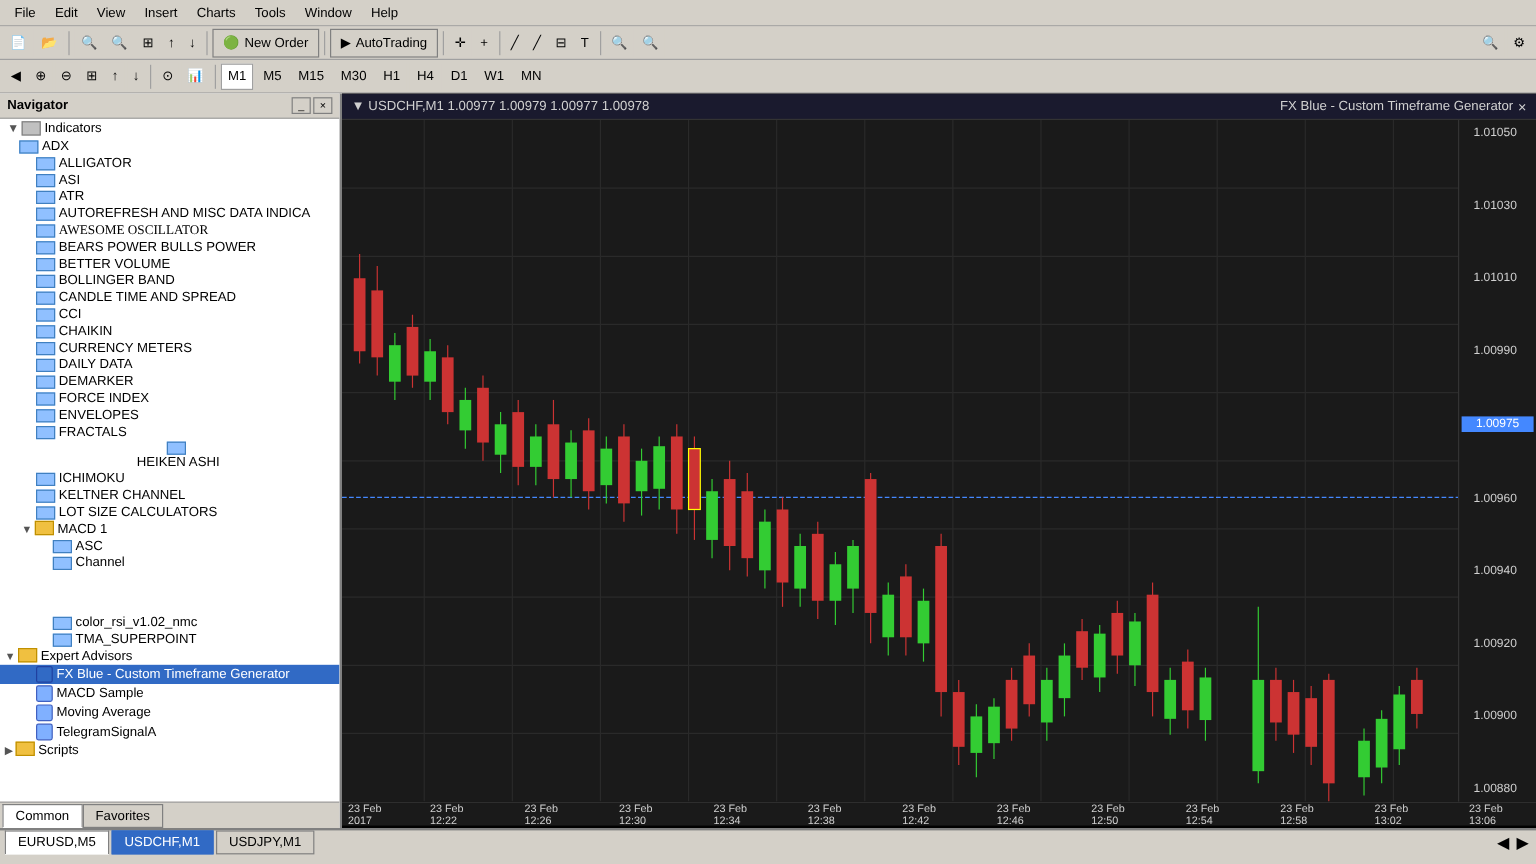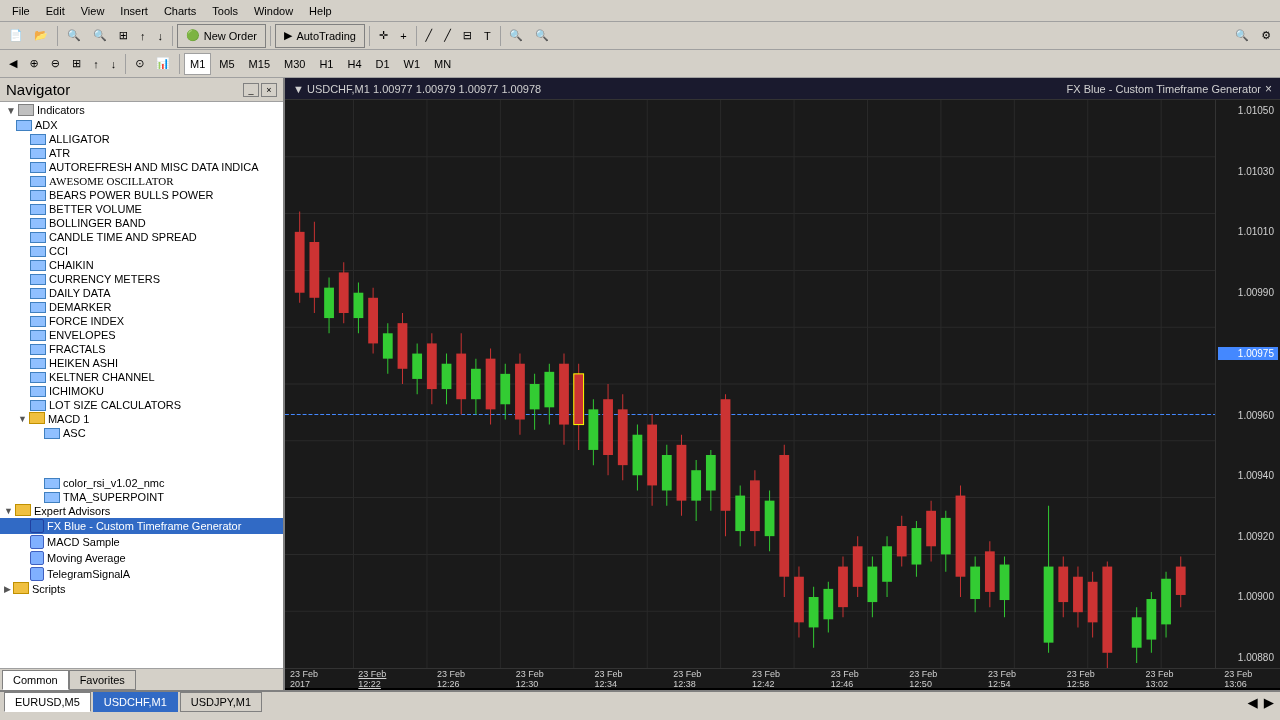--- a/index.html
+++ b/index.html
@@ -20,42 +20,42 @@
     .toolbar2 { background: #d4d0c8; height: 28px; display: flex; align-items: center; border-bottom: 1px solid #a0a0a0; padding: 0 4px; gap: 2px; }
     .timeframe-btn { background: #d4d0c8; border: 1px solid transparent; padding: 2px 5px; cursor: pointer; font-size: 11px; height: 22px; }
     .timeframe-btn.active { background: #fff; border: 1px solid #a0a0a0; }
 
     
     .main-content { display: flex; height: calc(720px - 22px - 28px - 28px - 30px); }
 
     
     .navigator { width: 285px; min-width: 285px; background: #fff; border-right: 2px solid #808080; display: flex; flex-direction: column; overflow: hidden; }
     .navigator-header { background: #d4d0c8; padding: 3px 6px; display: flex; justify-content: space-between; align-items: center; border-bottom: 1px solid #a0a0a0; }
-    .navigator-title { font-weight: normal; font-size: 15px; }
+    .navigator-title { font-weight: bold; font-size: 11px; }
     .navigator-list { flex: 1; overflow-y: auto; font-size: 11px; }
     .nav-item { display: flex; align-items: center; padding: 1px 4px; cursor: pointer; white-space: nowrap; }
     .nav-item.selected { background: #316ac5; color: #fff; }
     .nav-indent-0 { padding-left: 4px; }
     .expand-icon { width: 14px; height: 14px; display: inline-flex; align-items: center; justify-content: center; font-size: 10px; color: #555; }
 
     
     .chart-area { flex: 1; background: #000; position: relative; overflow: hidden; }
     .chart-header { background: #1a1a2e; height: 22px; display: flex; justify-content: space-between; align-items: center; padding: 0 8px; border-bottom: 1px solid #333; }
     .chart-title { color: #d0d0d0; font-size: 11px; }
     .chart-label { color: #d0d0d0; font-size: 11px; }
 
     
     .chart-info { position: absolute; top: 30px; left: 20px; color: #4488ff; font-size: 13px; font-weight: bold; }
 
     
     .candle-tooltip { position: absolute; top: 300px; left: 285px; background: #f5f5dc; border: 1px solid #808080; padding: 6px 10px; font-size: 11px; color: #000; z-index: 10; }
 
     
     .price-scale { position: absolute; right: 0; top: 0; width: 65px; height: 100%; background: #1a1a1a; border-left: 1px solid #333; display: flex; flex-direction: column; justify-content: space-between; padding: 5px 2px; }
-    .price-label { color: #d0d0d0; font-size: 10px; text-align: right; padding-right: 4px; }
+    .price-label { color: #d0d0d0; font-size: 10px; text-align: center; padding-right: 4px; }
     .price-label.highlighted { background: #4488ff; color: #fff; padding: 1px 4px; }
 
     
     .time-axis { height: 20px; background: #1a1a1a; border-top: 1px solid #333; display: flex; align-items: center; padding: 0 5px; }
     .time-label { color: #d0d0d0; font-size: 9px; }
 
     
     .bottom-tabs { height: 22px; background: #d4d0c8; border-top: 2px solid #808080; display: flex; align-items: center; padding: 0 4px; gap: 2px; position: relative; }
     .tab { padding: 2px 10px; background: #d4d0c8; border: 1px solid #808080; cursor: pointer; font-size: 11px; height: 20px; display: flex; align-items: center; }
     .tab.active { background: #fff; border-bottom-color: #fff; }
@@ -167,20 +167,25 @@
           <span>ADX</span>
         </div>
         <div class="nav-item" style="padding-left: 18px;">
           <span style="width:12px;display:inline-block;"></span>
           <span style="display:inline-block;width:16px;height:11px;background:#90c0ff;border:1px solid #4080c0;margin-right:3px;"></span>
           <span>ALLIGATOR</span>
         </div>
         <div class="nav-item" style="padding-left: 18px;">
           <span style="width:12px;display:inline-block;"></span>
           <span style="display:inline-block;width:16px;height:11px;background:#90c0ff;border:1px solid #4080c0;margin-right:3px;"></span>
+          <span>ASI</span>
+        </div>
+        <div class="nav-item" style="padding-left: 18px;">
+          <span style="width:12px;display:inline-block;"></span>
+          <span style="display:inline-block;width:16px;height:11px;background:#90c0ff;border:1px solid #4080c0;margin-right:3px;"></span>
           <span>ATR</span>
         </div>
         <div class="nav-item" style="padding-left: 18px;">
           <span style="width:12px;display:inline-block;"></span>
           <span style="display:inline-block;width:16px;height:11px;background:#90c0ff;border:1px solid #4080c0;margin-right:3px;"></span>
           <span>AUTOREFRESH AND MISC DATA INDICA</span>
         </div>
         <div class="nav-item" style="padding-left: 18px; font-family: Liberation Serif, serif;">
           <span style="width:12px;display:inline-block;"></span>
           <span style="display:inline-block;width:16px;height:11px;background:#90c0ff;border:1px solid #4080c0;margin-right:3px;"></span>
@@ -239,49 +244,54 @@
         <div class="nav-item" style="padding-left: 18px;">
           <span style="width:12px;display:inline-block;"></span>
           <span style="display:inline-block;width:16px;height:11px;background:#90c0ff;border:1px solid #4080c0;margin-right:3px;"></span>
           <span>ENVELOPES</span>
         </div>
         <div class="nav-item" style="padding-left: 18px;">
           <span style="width:12px;display:inline-block;"></span>
           <span style="display:inline-block;width:16px;height:11px;background:#90c0ff;border:1px solid #4080c0;margin-right:3px;"></span>
           <span>FRACTALS</span>
         </div>
-        <div class="nav-item" style="padding-left: 18px;">
+        <div class="nav-item" style="padding-left: 18px; flex-direction: column;">
           <span style="width:12px;display:inline-block;"></span>
           <span style="display:inline-block;width:16px;height:11px;background:#90c0ff;border:1px solid #4080c0;margin-right:3px;"></span>
           <span>HEIKEN ASHI</span>
         </div>
         <div class="nav-item" style="padding-left: 18px;">
           <span style="width:12px;display:inline-block;"></span>
           <span style="display:inline-block;width:16px;height:11px;background:#90c0ff;border:1px solid #4080c0;margin-right:3px;"></span>
+          <span>ICHIMOKU</span>
+        </div>
+        <div class="nav-item" style="padding-left: 18px;">
+          <span style="width:12px;display:inline-block;"></span>
+          <span style="display:inline-block;width:16px;height:11px;background:#90c0ff;border:1px solid #4080c0;margin-right:3px;"></span>
           <span>KELTNER CHANNEL</span>
-        </div>
-        <div class="nav-item" style="padding-left: 18px;">
-          <span style="width:12px;display:inline-block;"></span>
-          <span style="display:inline-block;width:16px;height:11px;background:#90c0ff;border:1px solid #4080c0;margin-right:3px;"></span>
-          <span>ICHIMOKU</span>
         </div>
         <div class="nav-item" style="padding-left: 18px;">
           <span style="width:12px;display:inline-block;"></span>
           <span style="display:inline-block;width:16px;height:11px;background:#90c0ff;border:1px solid #4080c0;margin-right:3px;"></span>
           <span>LOT SIZE CALCULATORS</span>
         </div>
         <div class="nav-item" style="padding-left: 18px;">
           <span style="font-size:9px;margin-right:2px;color:#555;">▼</span>
           <span style="display:inline-block;width:16px;height:12px;background:#f0c040;border:1px solid #c09000;margin-right:3px;position:relative;top:-1px;"></span>
           <span>MACD 1</span>
         </div>
         <div class="nav-item" style="padding-left: 32px;">
           <span style="width:12px;display:inline-block;"></span>
           <span style="display:inline-block;width:16px;height:11px;background:#90c0ff;border:1px solid #4080c0;margin-right:3px;"></span>
           <span>ASC</span>
+        </div>
+        <div class="nav-item" style="padding-left: 32px;">
+          <span style="width:12px;display:inline-block;"></span>
+          <span style="display:inline-block;width:16px;height:11px;background:#90c0ff;border:1px solid #4080c0;margin-right:3px;"></span>
+          <span>Channel</span>
         </div>
         <div class="nav-item" style="padding-left: 32px; margin-top: 36px;">
           <span style="width:12px;display:inline-block;"></span>
           <span style="display:inline-block;width:16px;height:11px;background:#90c0ff;border:1px solid #4080c0;margin-right:3px;"></span>
           <span>color_rsi_v1.02_nmc</span>
         </div>
         <div class="nav-item" style="padding-left: 32px;">
           <span style="width:12px;display:inline-block;"></span>
           <span style="display:inline-block;width:16px;height:11px;background:#90c0ff;border:1px solid #4080c0;margin-right:3px;"></span>
           <span>TMA_SUPERPOINT</span>
@@ -557,21 +567,21 @@
         <span class="price-label">1.00960</span>
         <span class="price-label">1.00940</span>
         <span class="price-label">1.00920</span>
         <span class="price-label">1.00900</span>
         <span class="price-label">1.00880</span>
       </div>
     </div>
 
     <div class="time-axis">
       <span class="time-label" style="margin-right:20px;">23 Feb 2017</span>
-      <span class="time-label" style="margin-right:28px;text-decoration:underline;">23 Feb 12:22</span>
+      <span class="time-label" style="margin-right:28px;">23 Feb 12:22</span>
       <span class="time-label" style="margin-right:28px;">23 Feb 12:26</span>
       <span class="time-label" style="margin-right:28px;">23 Feb 12:30</span>
       <span class="time-label" style="margin-right:28px;">23 Feb 12:34</span>
       <span class="time-label" style="margin-right:28px;">23 Feb 12:38</span>
       <span class="time-label" style="margin-right:28px;">23 Feb 12:42</span>
       <span class="time-label" style="margin-right:28px;">23 Feb 12:46</span>
       <span class="time-label" style="margin-right:28px;">23 Feb 12:50</span>
       <span class="time-label" style="margin-right:28px;">23 Feb 12:54</span>
       <span class="time-label" style="margin-right:28px;">23 Feb 12:58</span>
       <span class="time-label" style="margin-right:28px;">23 Feb 13:02</span>

